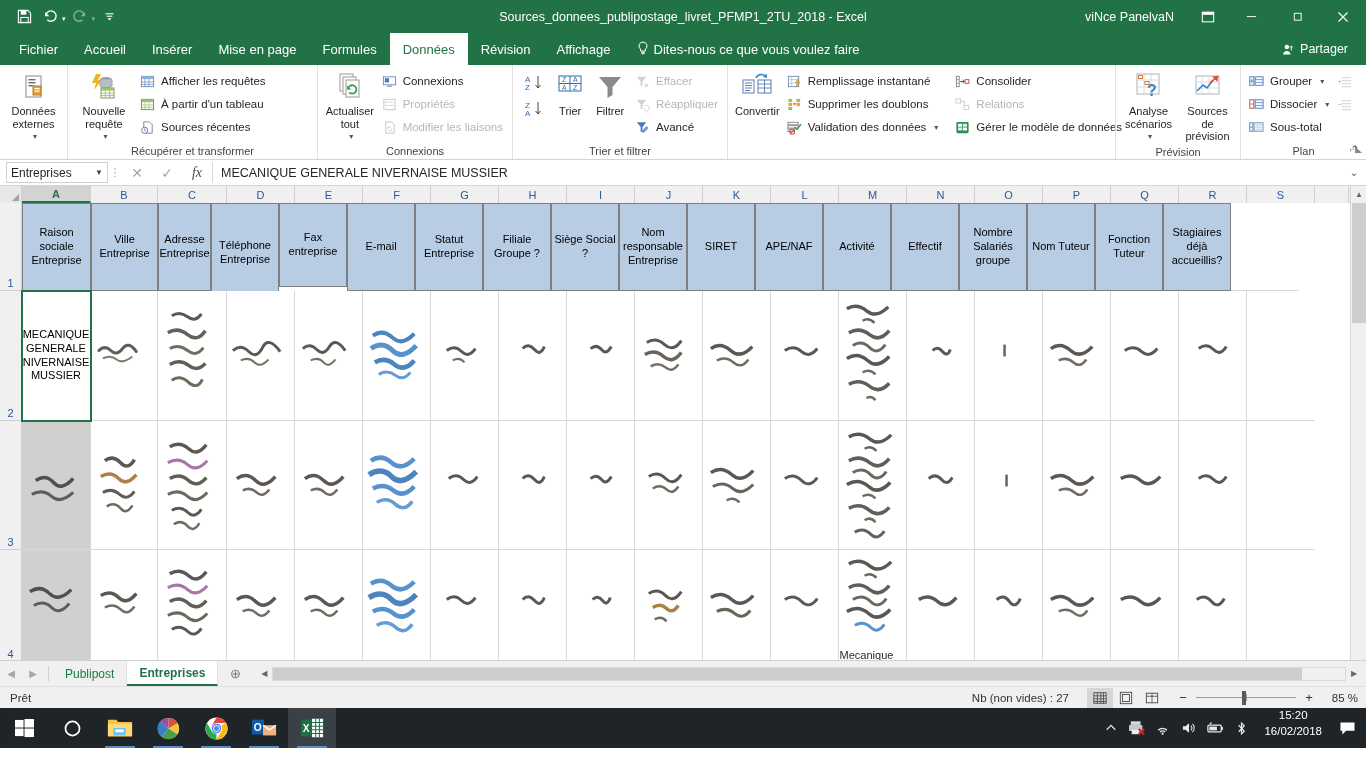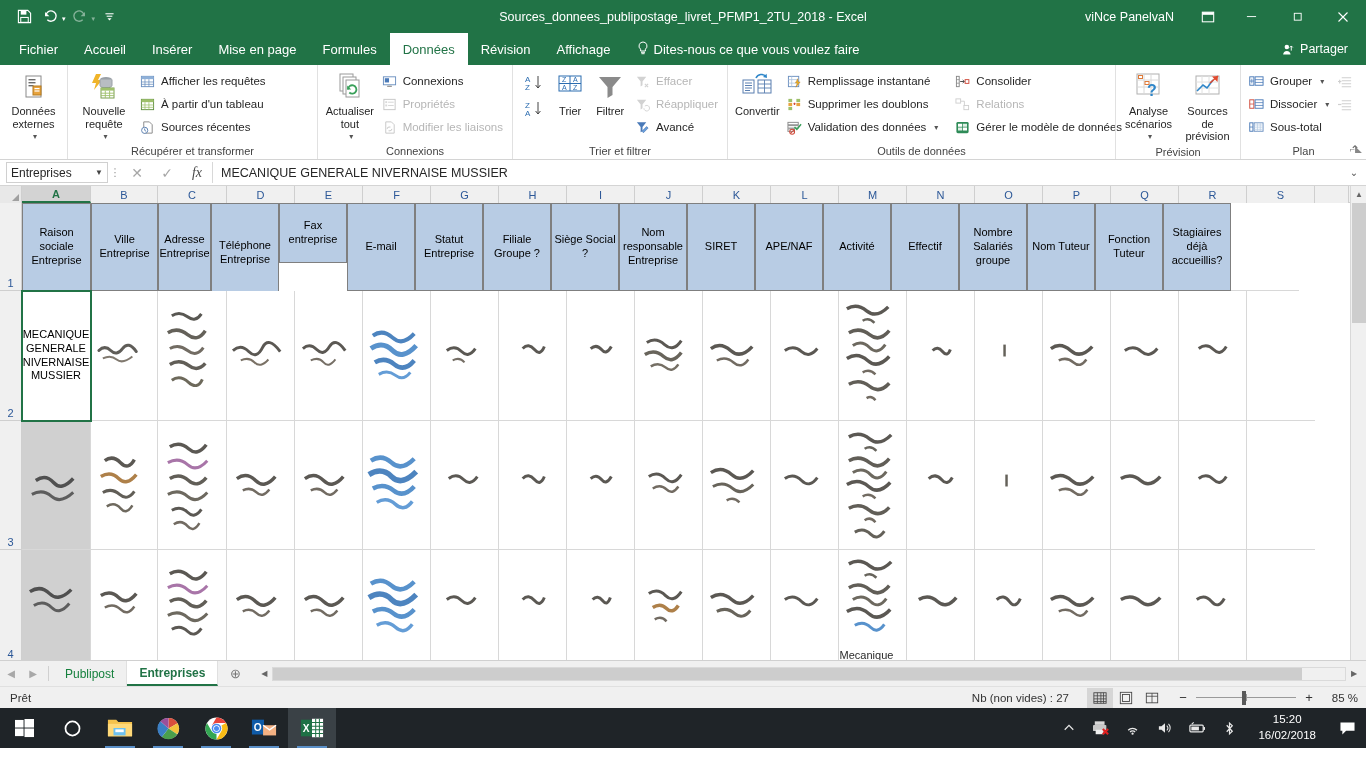--- a/index.html
+++ b/index.html
@@ -206,21 +206,21 @@
   
   #taskbar {
     height:40px; background:#1f2428; display:flex; align-items:center;
     position:relative;
   }
   .tbicon { width:48px; height:40px; display:flex; align-items:center; justify-content:center; position:relative;}
   .tbicon.running:after {
     content:""; position:absolute; bottom:0; left:9px; right:9px; height:2px; background:#5a8fc7;
   }
   .tbicon.active { background:#3a4146; }
-  #tray { margin-left:auto; display:flex; align-items:center; gap:6px; padding-right:4px;}
+  #tray { margin-left:auto; display:flex; align-items:flex-start; gap:0; padding-right:4px;}
   .trayicon { width:26px; height:40px; display:flex;align-items:center;justify-content:center; color:#e8e8e8;}
   #clock { color:#fff; font-size:11.5px; text-align:center; line-height:1.35; padding:0 10px;}
   #notif { width:30px; height:40px; display:flex;align-items:center;justify-content:center;}
 </style>
 </head>
 <body>
 
 <div id="titlebar">
   <div class="qat">
     <div class="qat-btn" title="Enregistrer">
@@ -598,21 +598,20 @@
                 <rect x="3.2" y="4" width="4.4" height="3.2" fill="#fff"></rect>
                 <rect x="8.4" y="4" width="4.4" height="3.2" fill="#dff0e5"></rect>
                 <rect x="3.2" y="8" width="4.4" height="3.2" fill="#dff0e5"></rect>
                 <rect x="8.4" y="8" width="4.4" height="3.2" fill="#fff"></rect>
               </svg>
           </span>
           <span>Gérer le modèle de données</span>
         </div>
       </div>
     </div>
-    <div class="rgroup-title">Outils de données</div>
   </div>
 
   <div class="rgroup" style="width:125px">
     <div class="rgroup-body" style="justify-content:center; gap:4px;">
       <div class="bigbtn">
         <span class="ico">
           <svg width="30" height="30" viewBox="0 0 30 30">
               <rect x="3" y="2" width="22" height="20" fill="#fff" stroke="#b0b0b0"></rect>
               <path d="M10 2v20M17 2v20M3 8h22M3 15h22" stroke="#d8d8d8"></path>
               <rect x="4.5" y="3.5" width="4" height="3" fill="none" stroke="#e07b39"></rect>
@@ -756,21 +755,21 @@
     <div class="rhcell" style="height:112px">4</div>
   </div>
 
   <div id="cells">
 
     <div class="row" style="height:88px">
       <div class="cell hdr" style="width:69px;height:88px">Raison sociale Entreprise</div>
       <div class="cell hdr" style="width:67px;height:88px">Ville Entreprise</div>
       <div class="cell hdr" style="width:53px;height:88px">Adresse Entreprise</div>
       <div class="cell hdr" style="width:68px;height:100px">Téléphone Entreprise</div>
-      <div class="cell hdr" style="width:68px;height:60px">Fax entreprise</div>
+      <div class="cell hdr" style="width:68px;height:84px">Fax entreprise</div>
       <div class="cell hdr" style="width:68px;height:88px">E-mail</div>
       <div class="cell hdr" style="width:68px;height:88px">Statut Entreprise</div>
       <div class="cell hdr" style="width:68px;height:88px">Filiale Groupe ?</div>
       <div class="cell hdr" style="width:68px;height:88px">Siège Social ?</div>
       <div class="cell hdr" style="width:68px;height:88px">Nom responsable Entreprise</div>
       <div class="cell hdr" style="width:68px;height:88px">SIRET</div>
       <div class="cell hdr" style="width:68px;height:88px">APE/NAF</div>
       <div class="cell hdr" style="width:68px;height:88px">Activité</div>
       <div class="cell hdr" style="width:68px;height:88px">Effectif</div>
       <div class="cell hdr" style="width:68px;height:88px">Nombre Salariés groupe</div>

